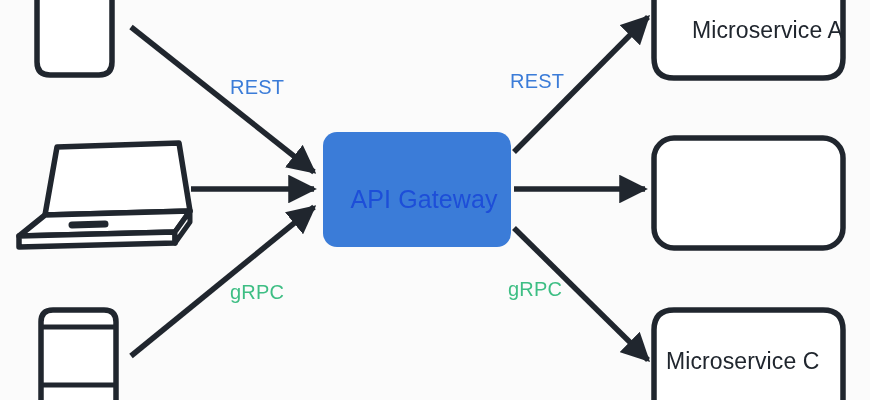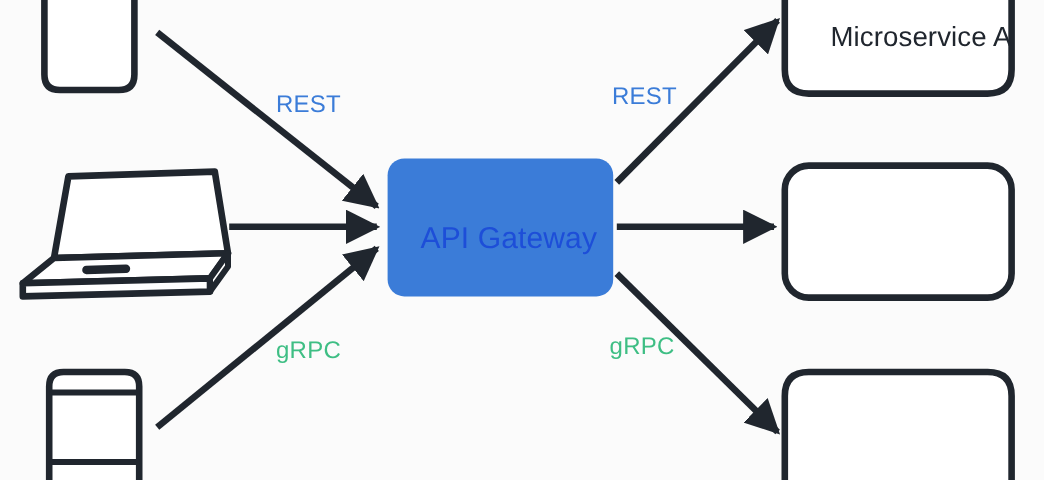--- a/index.html
+++ b/index.html
@@ -113,20 +113,21 @@
     <rect x="654" y="138" width="189" height="110" rx="20" ry="20" fill="#ffffff" stroke="#20262e" stroke-width="5.5"></rect>
 
     <path d="M 654 445 L 654 330 Q 654 310 674 310 L 823 310 Q 843 310 843 330 L 843 445" fill="#ffffff" stroke="#20262e" stroke-width="5.5" stroke-linejoin="round"></path>
   </svg>
 
   <div class="node-label gateway-label">API Gateway</div>
 
   <div class="node-label service-label service-label-a">Microservice A</div>
 
 
+  <div class="node-label service-label service-label-c">Microservice C</div>
 
   <div class="edge-label edge-label-rest-in" style="color:#3b7cd8">REST</div>
 
   <div class="edge-label edge-label-grpc-in" style="color:#3ebe84">gRPC</div>
 
   <div class="edge-label edge-label-rest-out" style="color:#3b7cd8">REST</div>
 
   <div class="edge-label edge-label-grpc-out" style="color:#3ebe84">gRPC</div>
 
 </div>

